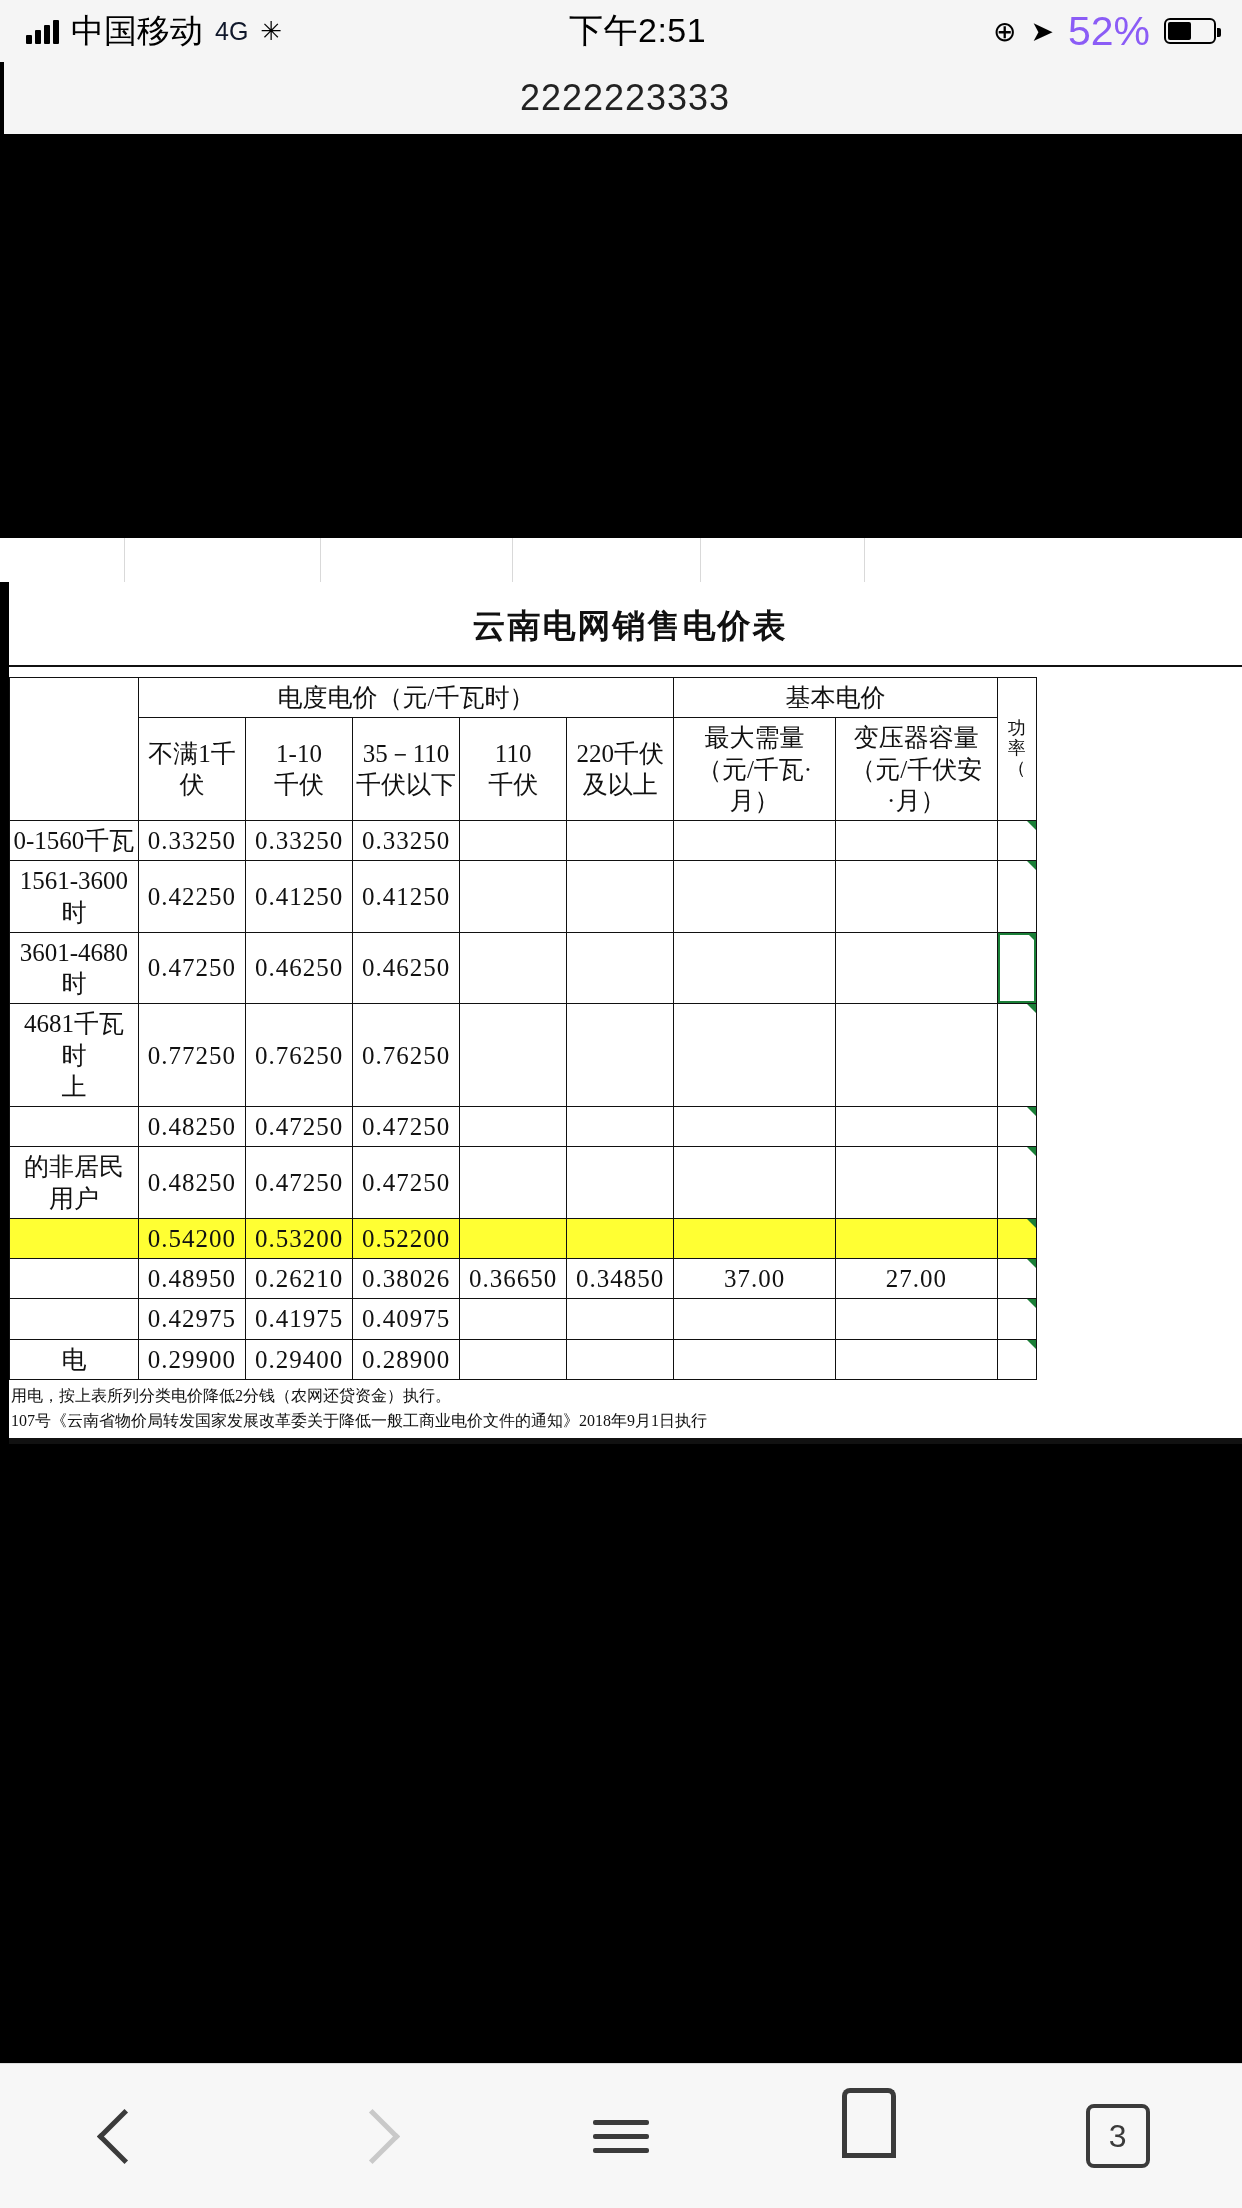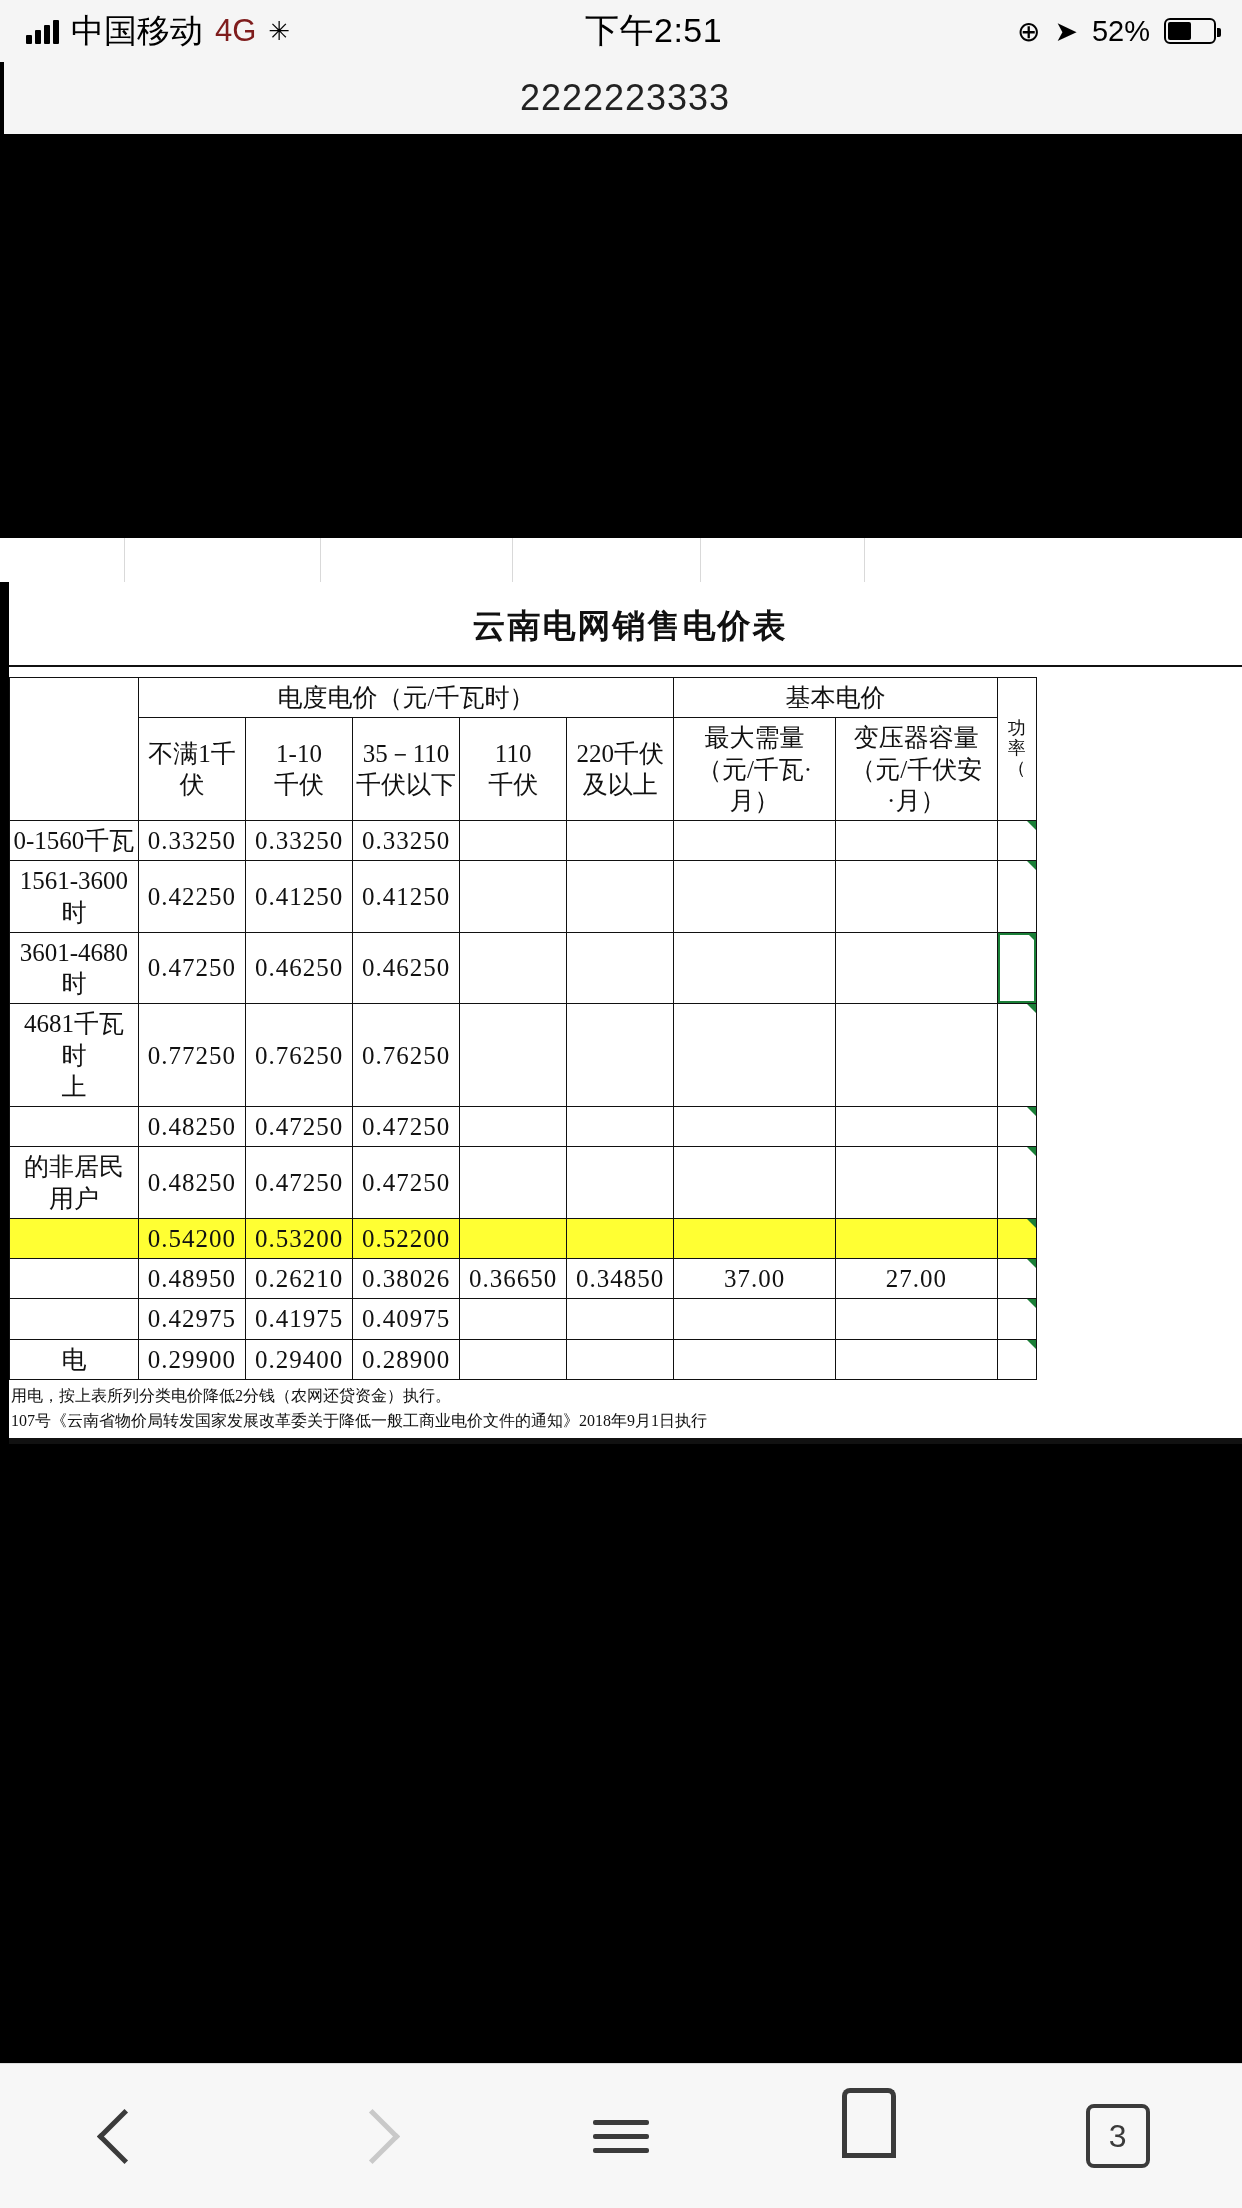--- a/index.html
+++ b/index.html
@@ -31,23 +31,23 @@
   .sb-left { display: flex; align-items: center; gap: 12px; }
   .sb-center { font-size: 34px; color: #000; font-weight: 400; letter-spacing: .5px;}
   .sb-right { display: flex; align-items: center; gap: 14px; }
   .signal { display: flex; align-items: flex-end; gap: 3px; height: 26px; }
   .signal i { width: 6px; background: #000; border-radius: 1px; display:block;}
   .signal i:nth-child(1){height:9px}
   .signal i:nth-child(2){height:14px}
   .signal i:nth-child(3){height:19px}
   .signal i:nth-child(4){height:24px}
   .carrier { font-size: 33px; color:#000; }
-  .net { font-size: 31px; color:#7f1d1d; }
+  .net { font-size: 25px; color:#0f172a; }
   .snow { font-size: 26px; color:#000; }
-  .pct { font-size: 29px; color:#000000; }
+  .pct { font-size: 41px; color:#8b5cf6; }
   .battery {
     width: 52px; height: 26px;
     border: 2px solid #000;
     border-radius: 6px;
     position: relative;
     box-sizing: border-box;
     padding: 2px;
   }
   .battery::after{
     content:"";

